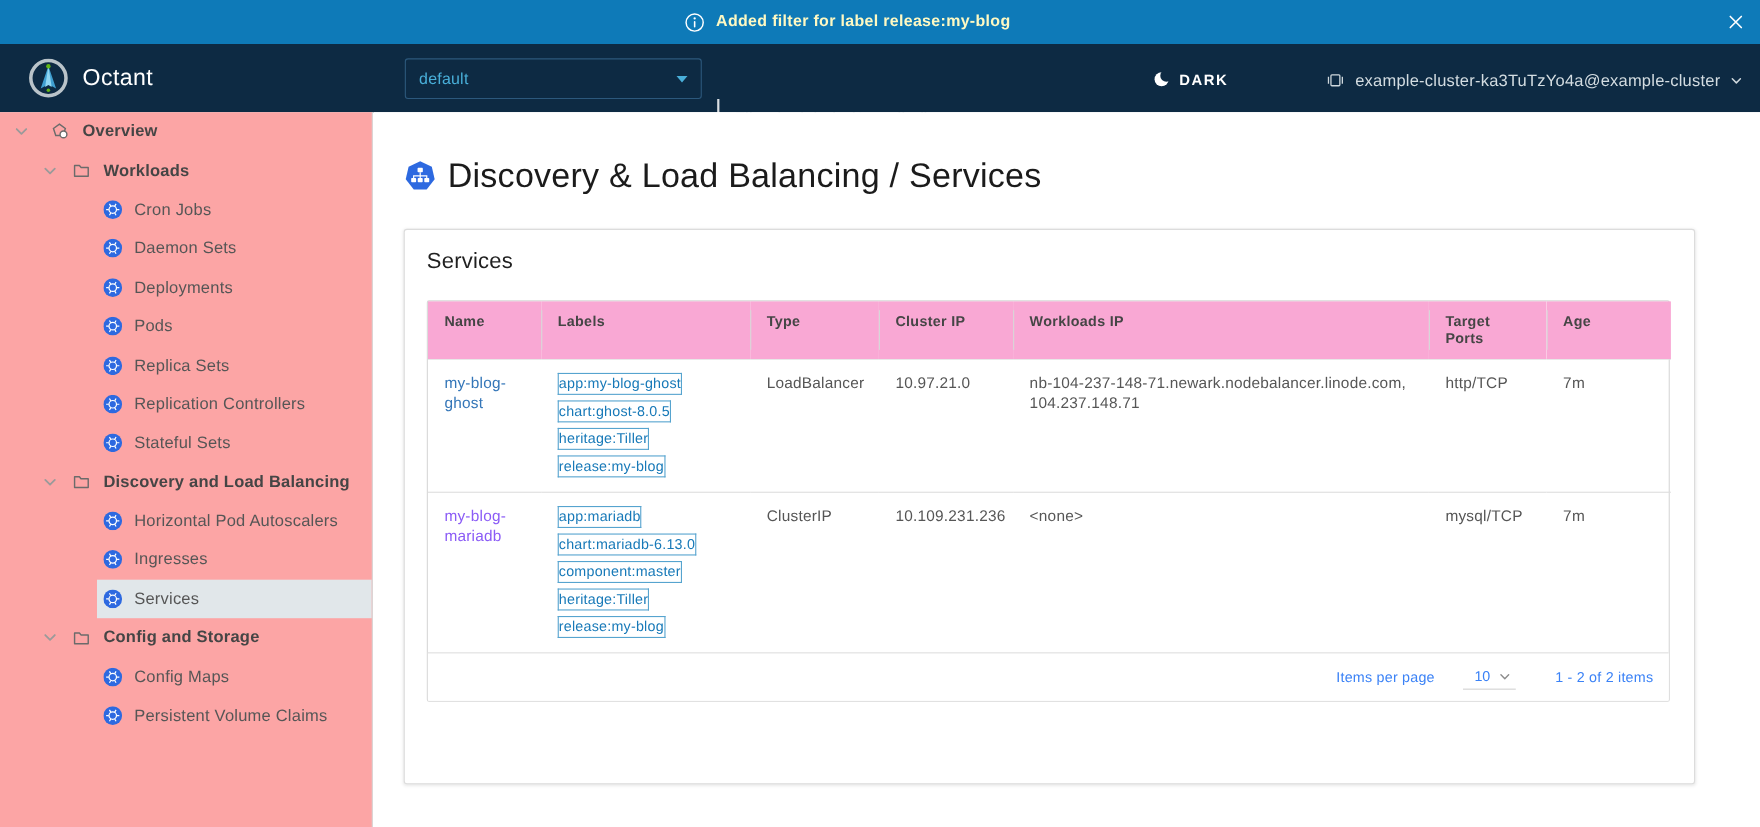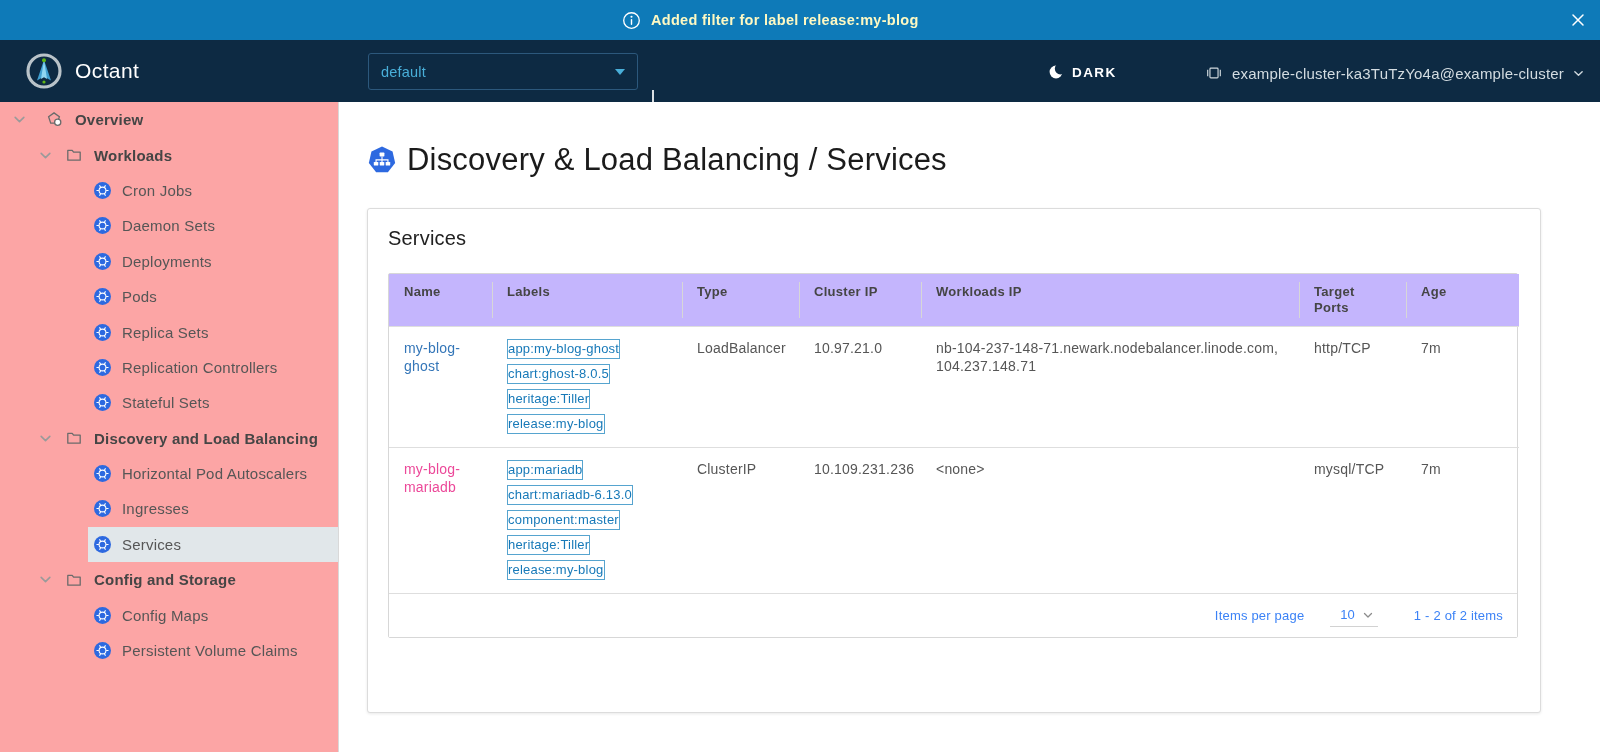--- a/index.html
+++ b/index.html
@@ -61,30 +61,30 @@
   .page-title-row { position:absolute; left:28px; top:40px; display:flex; align-items:center; gap:11px; }
   .page-title { font-size:31px; font-weight:normal; color:#1b1b1b; letter-spacing:.2px; }
 
   .card { position:absolute; left:27px; top:106px; width:1174px; height:505px;
     background:#fff; border:1px solid #dcdcdc; border-radius:3px;
     box-shadow:0 1px 3px rgba(0,0,0,.09); padding:18px 24px 0 20px; }
   .card-title { font-size:20px; font-weight:normal; color:#212121; letter-spacing:.2px; }
 
   .datagrid { margin-top:23px; width:1130px; border:1px solid #d7d7d7; border-radius:2px; }
   table { border-collapse:collapse; table-layout:fixed; width:1128px; }
-  th { background:#c4b5fd; text-align:left; font-size:13px; color:#454545;
+  th { background:#f9a8d4; text-align:left; font-size:13px; color:#454545;
     font-weight:bold; letter-spacing:.3px; padding:10px 15px; line-height:16px;
     border-bottom:1px solid #dedede; position:relative; vertical-align:top; }
   th + th::before { content:""; position:absolute; left:0; top:8px; bottom:8px;
     width:1px; background:#d7d7d7; }
   td { vertical-align:top; padding:12px 15px 8px; font-size:14px; color:#565656;
     line-height:18px; letter-spacing:.2px; }
   tbody tr + tr td { border-top:1px solid #dedede; }
   .cell-link { color:#3476b8; text-decoration:none; cursor:pointer; }
-  .cell-link.visited { color:#ec4899; }
+  .cell-link.visited { color:#8b5cf6; }
   .chip { display:table; border:1px solid #56a4cf; color:#1779b8; border-radius:10px;
     padding:4px 11px 4px; font-size:13px; letter-spacing:.2px; margin-bottom:5px;
     background:#fff; white-space:nowrap; }
 
   .grid-footer { border-top:1px solid #dedede; height:44px; display:flex;
     align-items:center; justify-content:flex-end; font-size:13px; color:#3b82f6;
     background:#fff; padding-right:14px; }
   .ipp-label { letter-spacing:.2px; }
   .ipp-select { display:flex; align-items:center; gap:7px; margin-left:26px;
     padding:3px 4px 4px 10px; border-bottom:1px solid #d2d2d2; cursor:pointer; }

